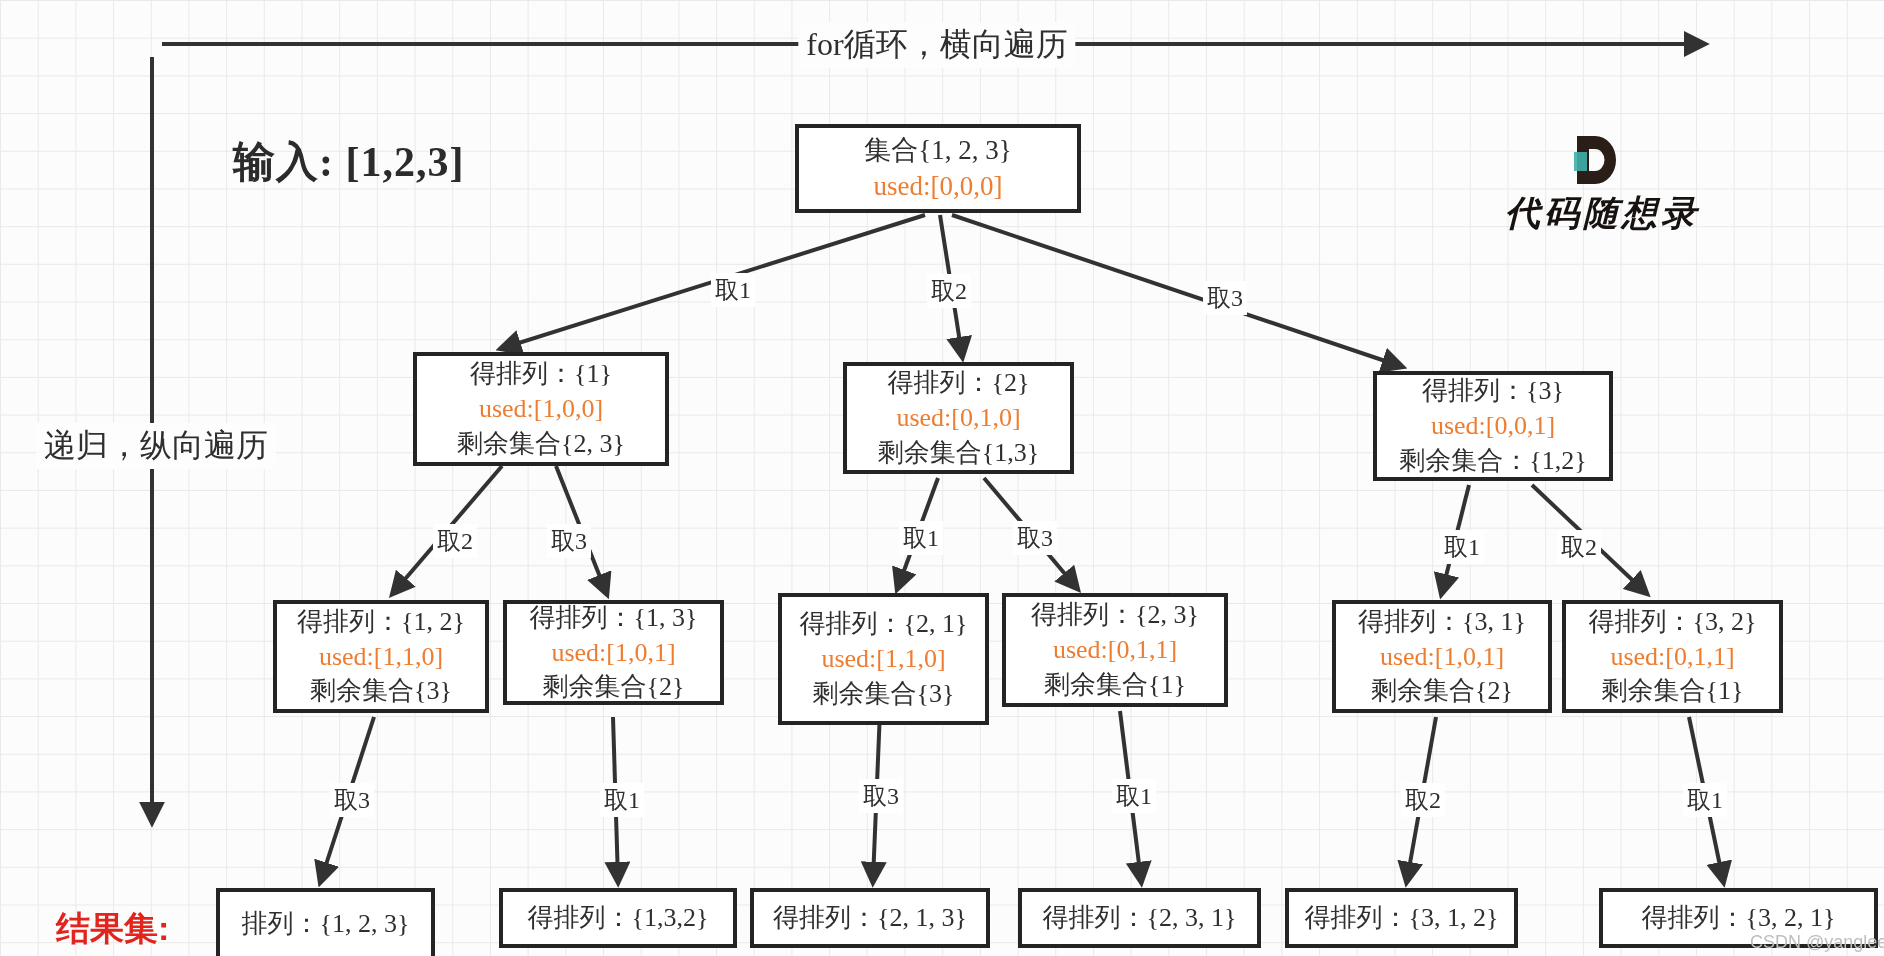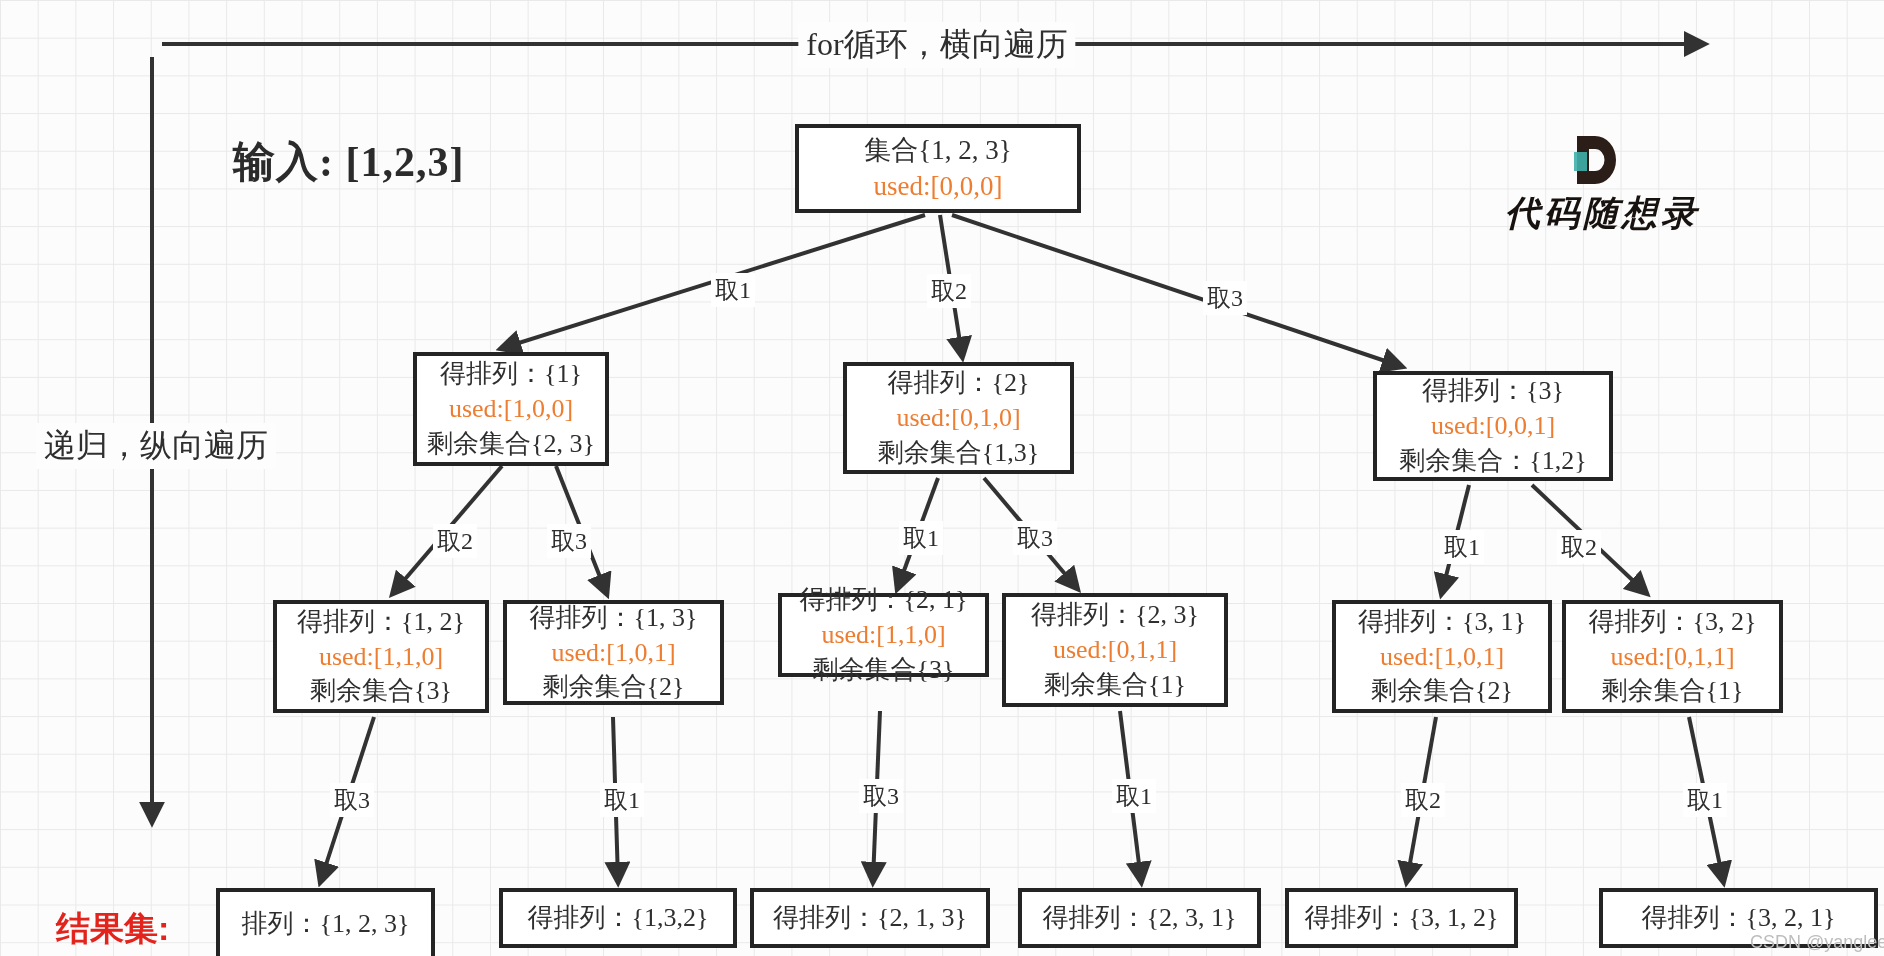--- a/index.html
+++ b/index.html
@@ -109,21 +109,21 @@
       <rect x="3" y="18" width="13" height="19" fill="var(--teal)" opacity="0.9"></rect>
     </svg>
     <div class="logo-text">代码随想录</div>
   </div>
 
   <div class="node root" style="left:795px;top:124px;width:286px;height:89px;">
     <div class="nl">集合{1, 2, 3}</div>
     <div class="nl orange">used:[0,0,0]</div>
   </div>
 
-  <div class="node" style="left:413px;top:352px;width:196px;height:114px;">
+  <div class="node" style="left:413px;top:352px;width:256px;height:114px;">
     <div class="nl">得排列：{1}</div>
     <div class="nl orange">used:[1,0,0]</div>
     <div class="nl">剩余集合{2, 3}</div>
   </div>
   <div class="node" style="left:843px;top:362px;width:231px;height:112px;">
     <div class="nl">得排列：{2}</div>
     <div class="nl orange">used:[0,1,0]</div>
     <div class="nl">剩余集合{1,3}</div>
   </div>
   <div class="node" style="left:1373px;top:371px;width:240px;height:110px;">
@@ -135,21 +135,21 @@
   <div class="node" style="left:273px;top:600px;width:216px;height:113px;">
     <div class="nl">得排列：{1, 2}</div>
     <div class="nl orange">used:[1,1,0]</div>
     <div class="nl">剩余集合{3}</div>
   </div>
   <div class="node" style="left:503px;top:600px;width:221px;height:105px;">
     <div class="nl">得排列：{1, 3}</div>
     <div class="nl orange">used:[1,0,1]</div>
     <div class="nl">剩余集合{2}</div>
   </div>
-  <div class="node" style="left:778px;top:593px;width:211px;height:84px;text-align:center;">
+  <div class="node" style="left:778px;top:593px;width:211px;height:132px;text-align:center;">
     <div class="nl">得排列：{2, 1}</div>
     <div class="nl orange">used:[1,1,0]</div>
     <div class="nl">剩余集合{3}</div>
   </div>
   <div class="node" style="left:1002px;top:593px;width:226px;height:114px;">
     <div class="nl">得排列：{2, 3}</div>
     <div class="nl orange">used:[0,1,1]</div>
     <div class="nl">剩余集合{1}</div>
   </div>
   <div class="node" style="left:1332px;top:600px;width:220px;height:113px;">

